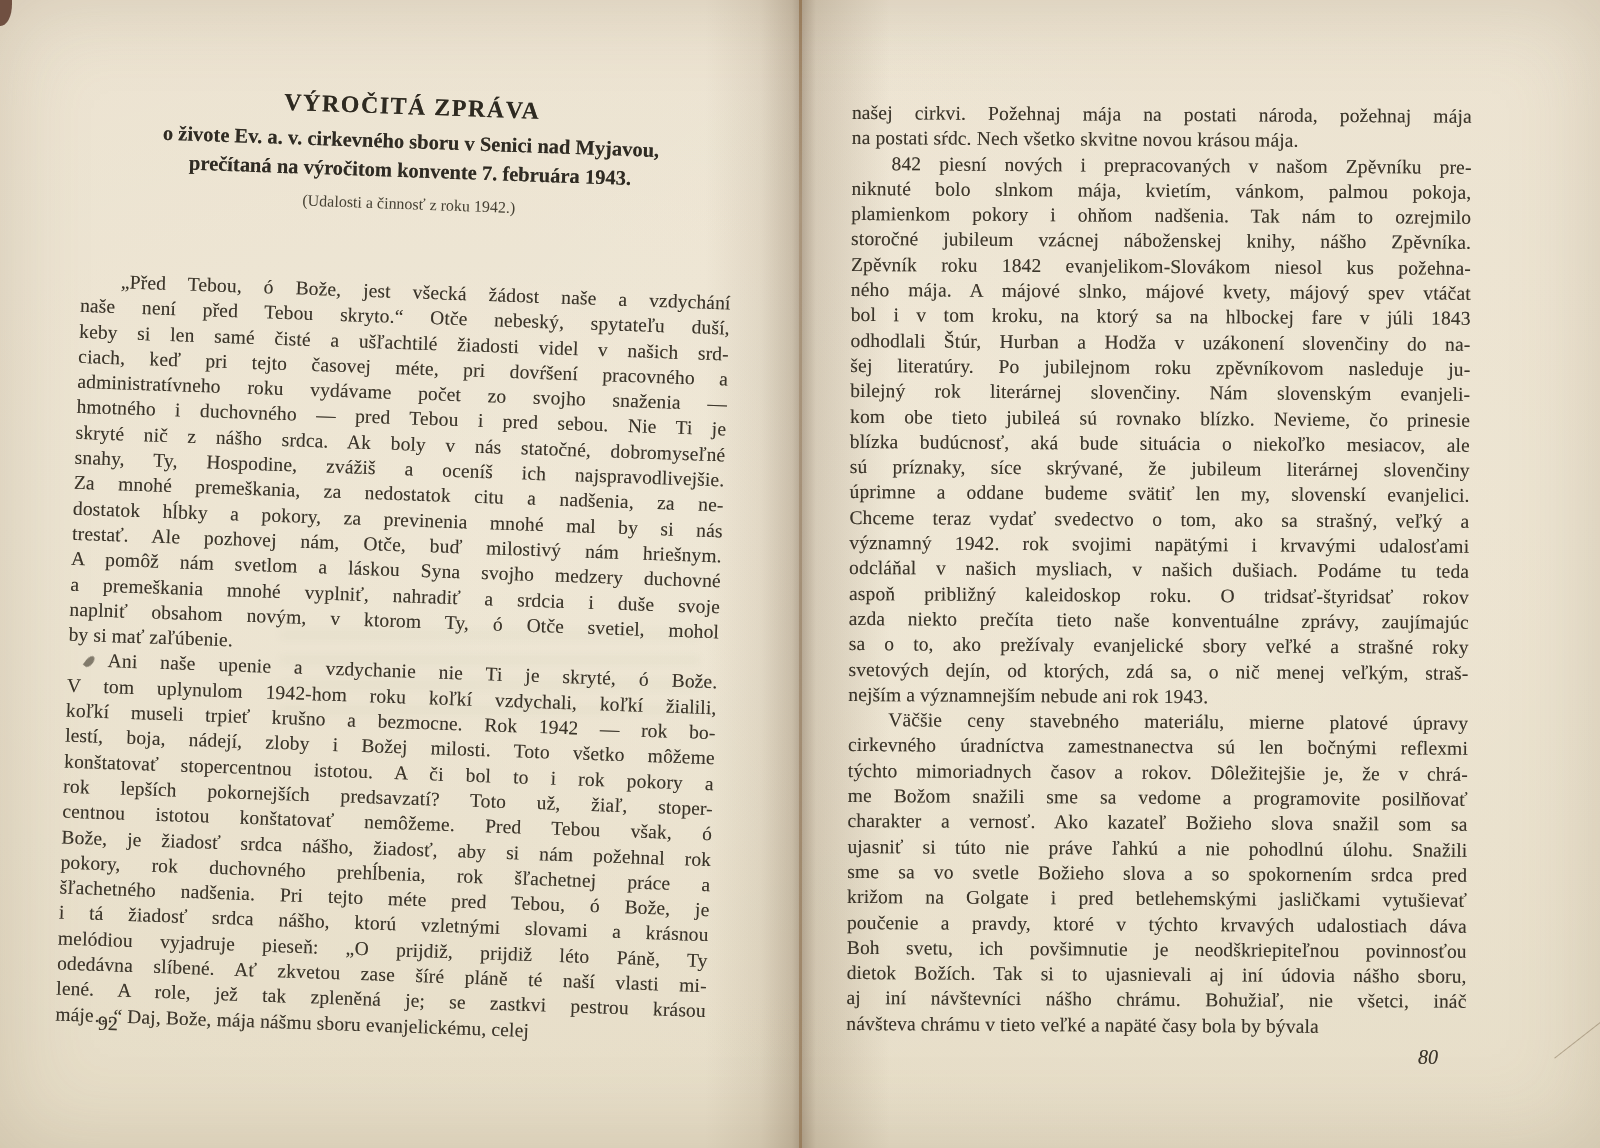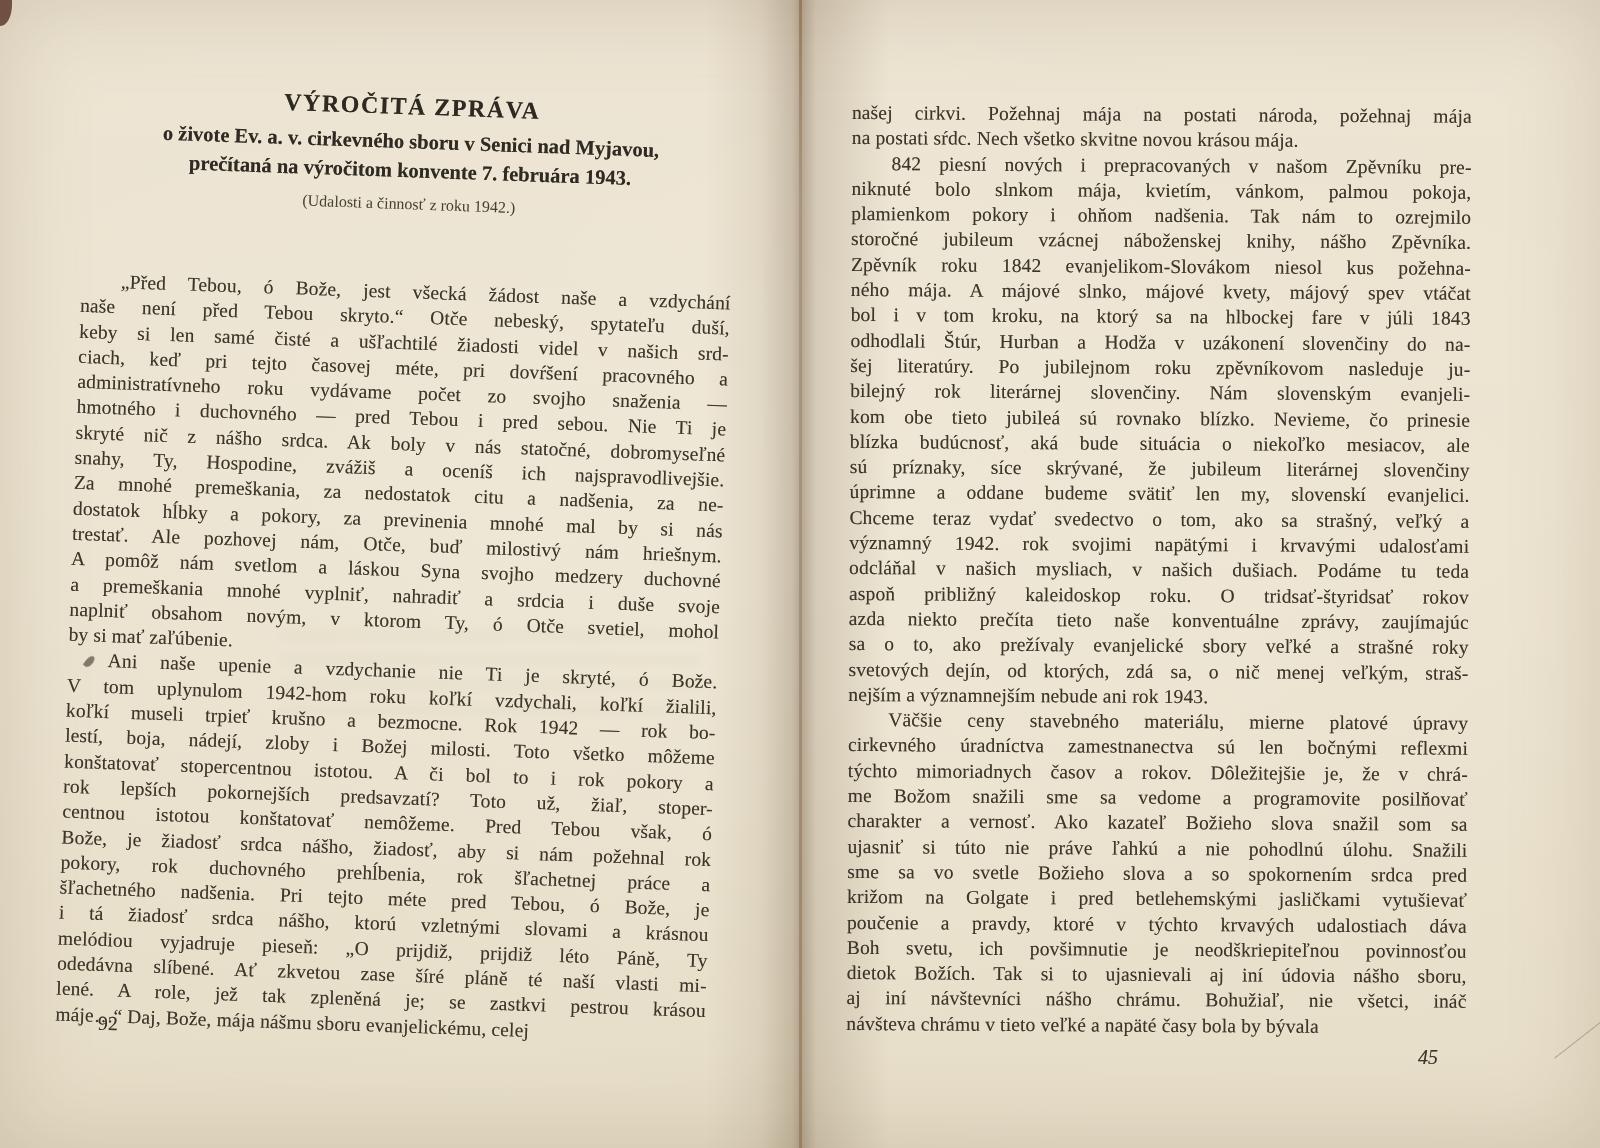--- a/index.html
+++ b/index.html
@@ -190,15 +190,15 @@
           <div class="line">poučenie a pravdy, ktoré v týchto krvavých udalostiach dáva</div>
           <div class="line">Boh svetu, ich povšimnutie je neodškriepiteľnou povinnosťou</div>
           <div class="line">dietok Božích. Tak si to ujasnievali aj iní údovia nášho sboru,</div>
           <div class="line">aj iní návštevníci nášho chrámu. Bohužiaľ, nie všetci, ináč</div>
           <div class="line last">návšteva chrámu v tieto veľké a napäté časy bola by bývala</div>
         </div>
       </div>
   </div>
 
   <div class="pagenum pagenum-left">92</div>
-  <div class="pagenum pagenum-right">45</div>
+  <div class="pagenum pagenum-right">80</div>
 
 </div>
 
 </body></html>

